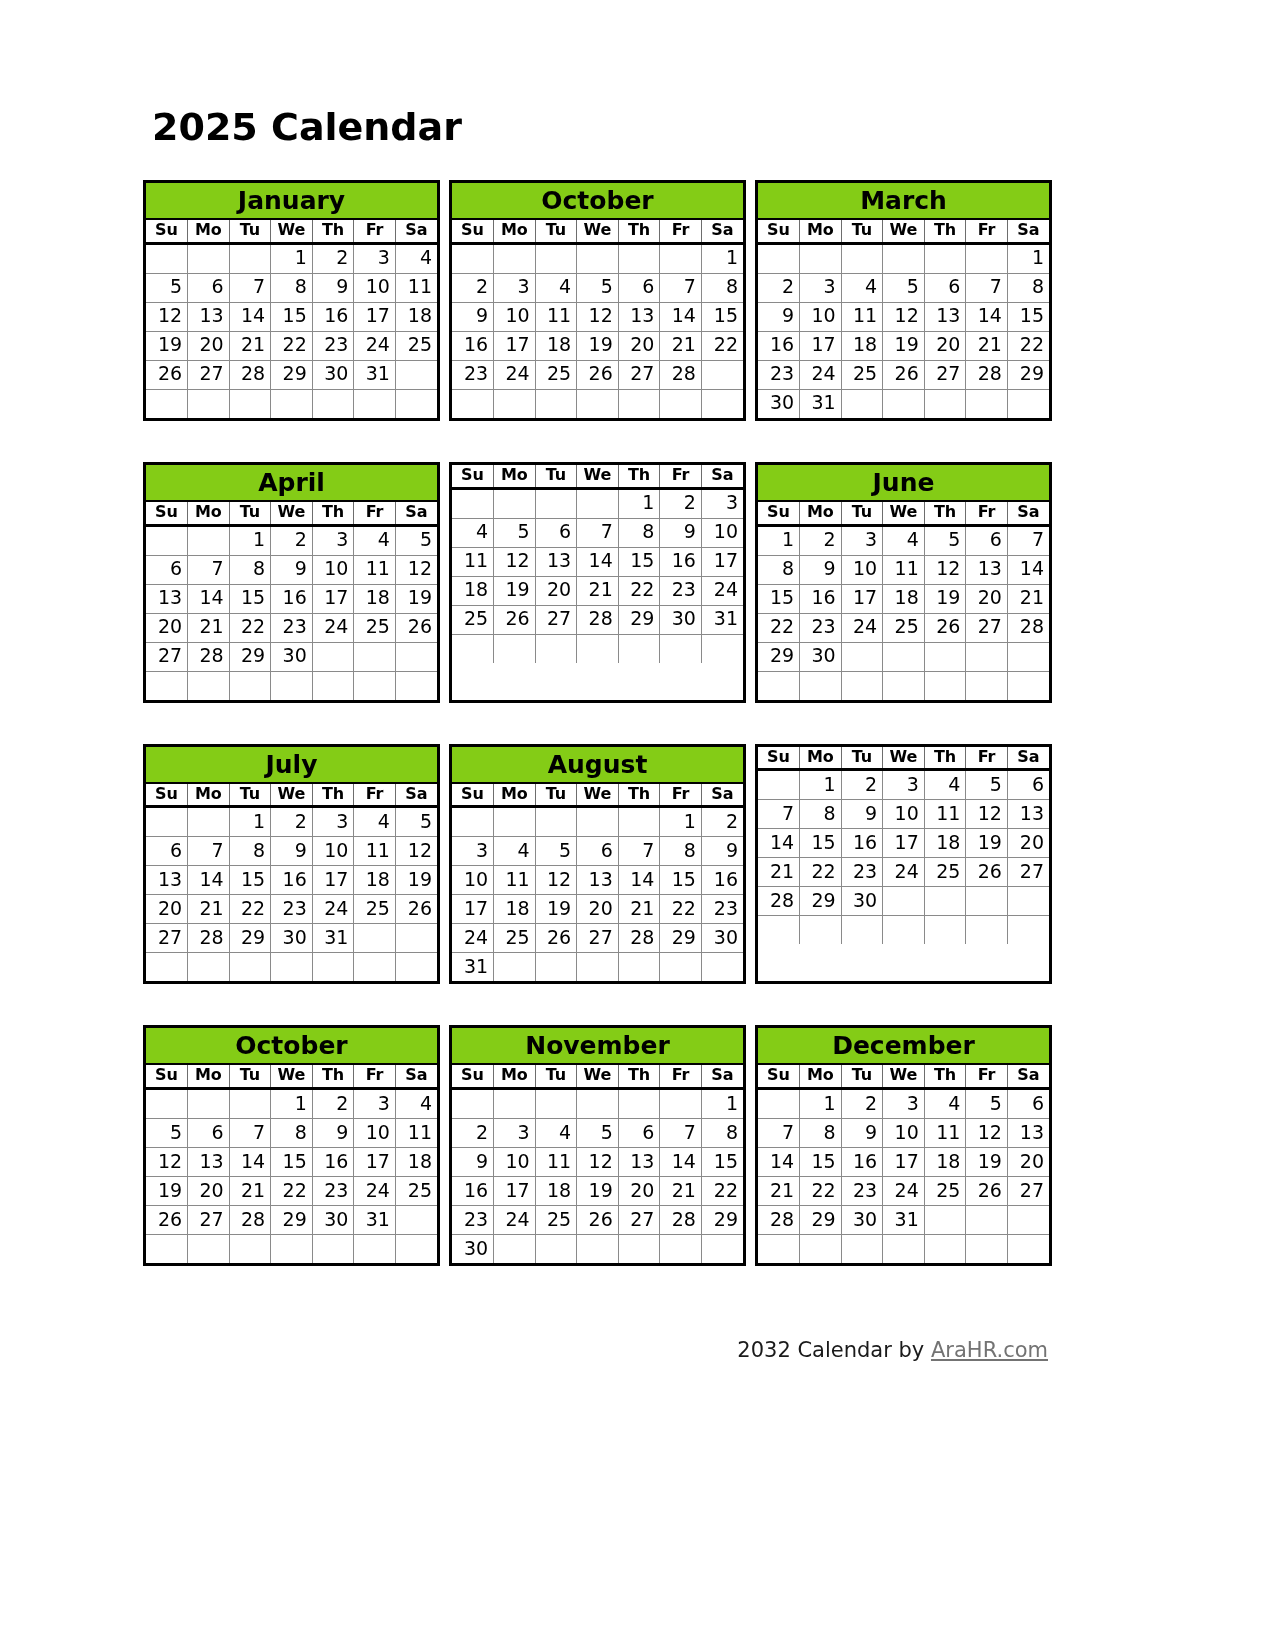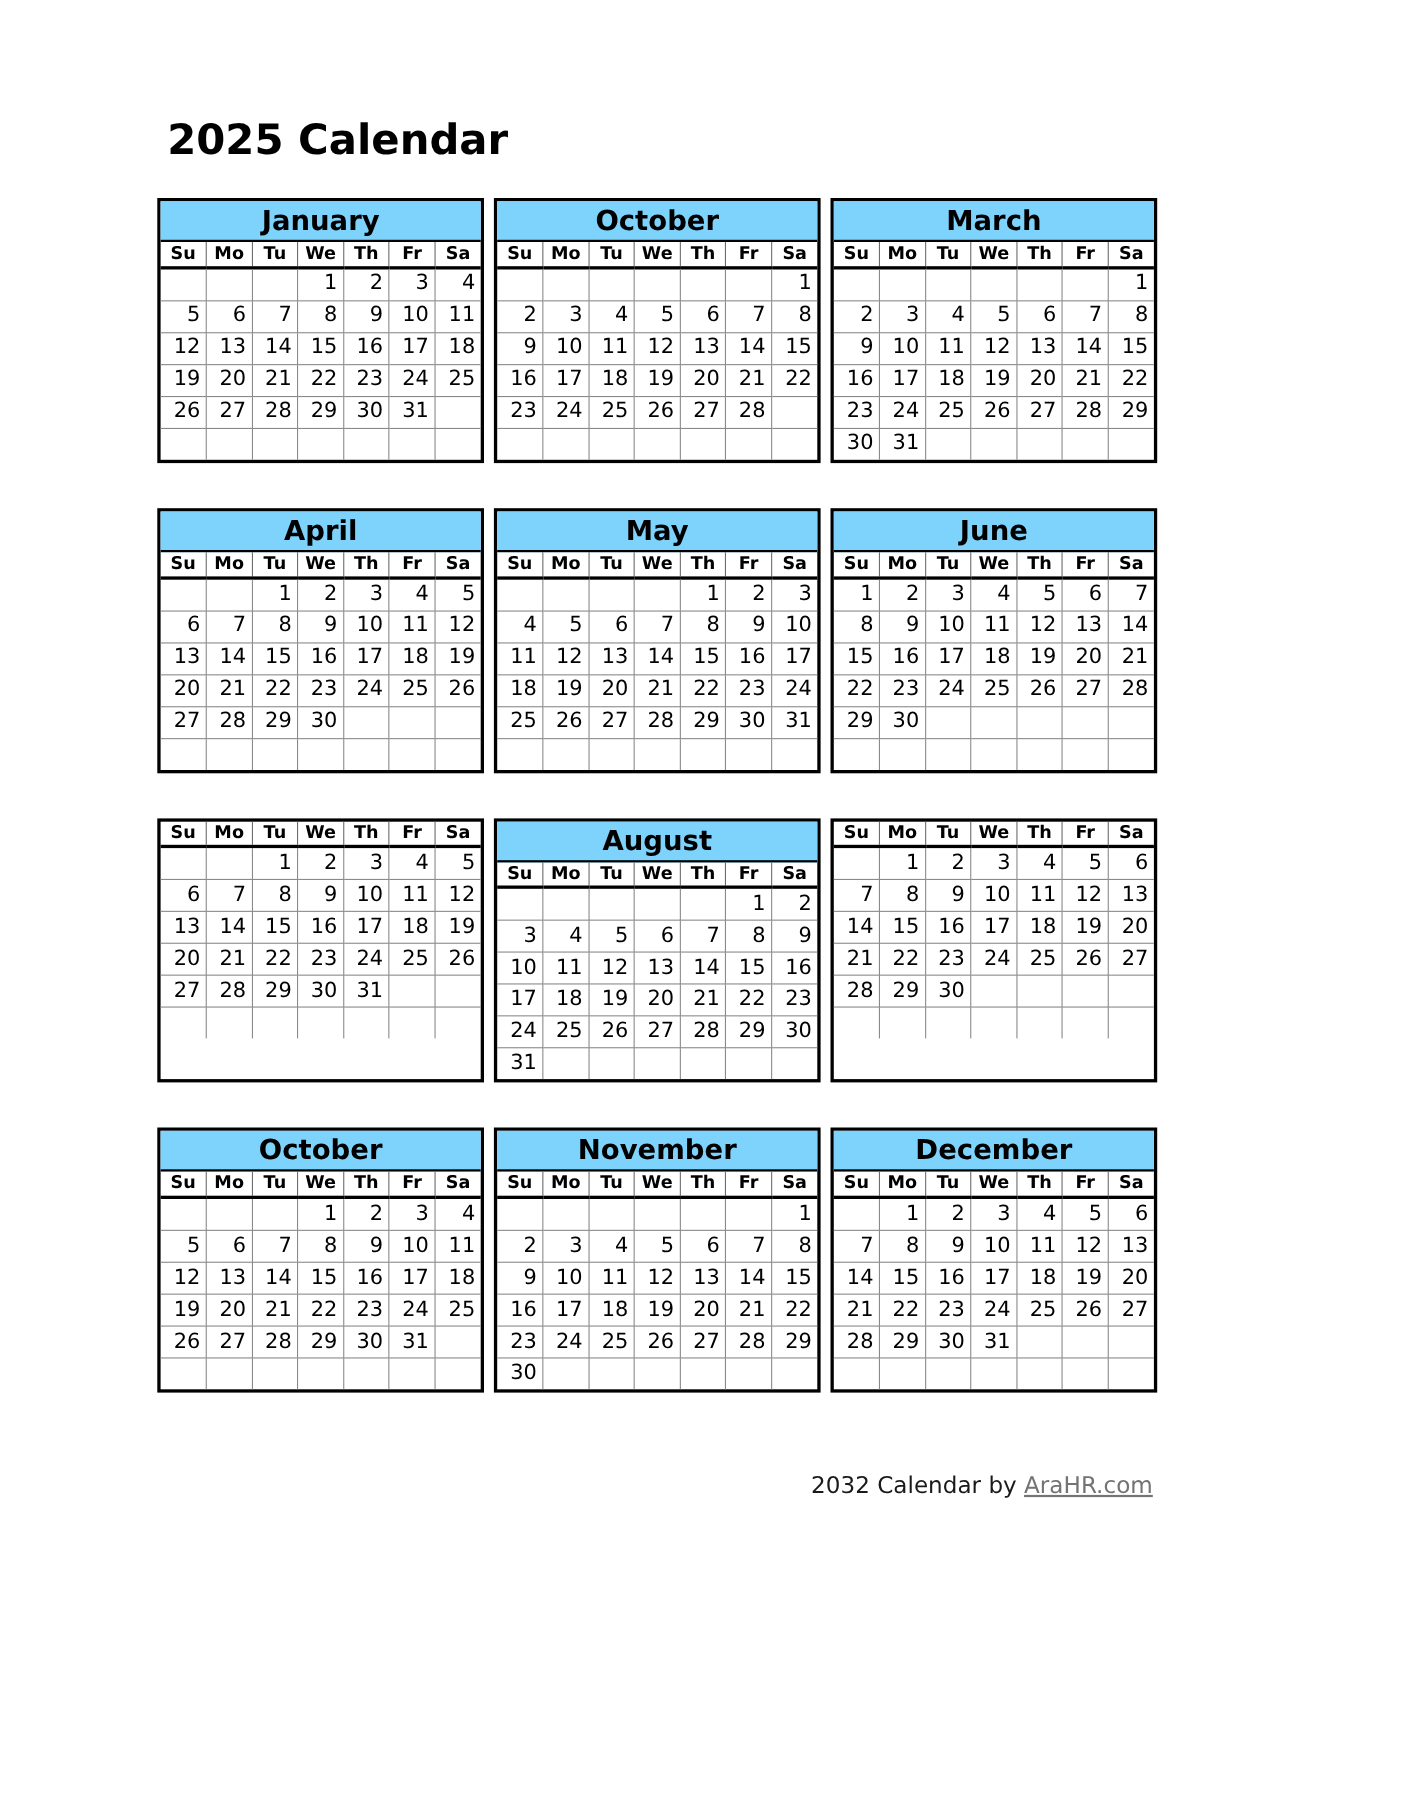--- a/index.html
+++ b/index.html
@@ -53,21 +53,21 @@
     box-sizing: border-box;
   }
 
   .month-name {
     text-align: center;
     font-size: 25px;
     font-weight: bold;
     line-height: 1.0;
     padding: 5px 0 5px 0;
     border-bottom: 2px solid #000000;
-    background: #7dd3fc;
+    background: #84cc16;
     white-space: nowrap;
     overflow: hidden;
   }
 
   table.cal {
     width: 100%;
     border-collapse: collapse;
     table-layout: fixed;
   }
 
@@ -400,21 +400,20 @@
               <td></td>
               <td></td>
               <td></td>
               <td></td>
               <td></td>
             </tr>
           </tbody>
         </table>
       </div>
       <div class="month-block">
-        <div class="month-name">May</div>
         <table class="cal">
           <thead>
             <tr>
               <th>Su</th>
               <th>Mo</th>
               <th>Tu</th>
               <th>We</th>
               <th>Th</th>
               <th>Fr</th>
               <th>Sa</th>
@@ -544,20 +543,21 @@
               <td></td>
               <td></td>
               <td></td>
               <td></td>
               <td></td>
             </tr>
           </tbody>
         </table>
       </div>
       <div class="month-block">
+        <div class="month-name">July</div>
         <table class="cal">
           <thead>
             <tr>
               <th>Su</th>
               <th>Mo</th>
               <th>Tu</th>
               <th>We</th>
               <th>Th</th>
               <th>Fr</th>
               <th>Sa</th>

